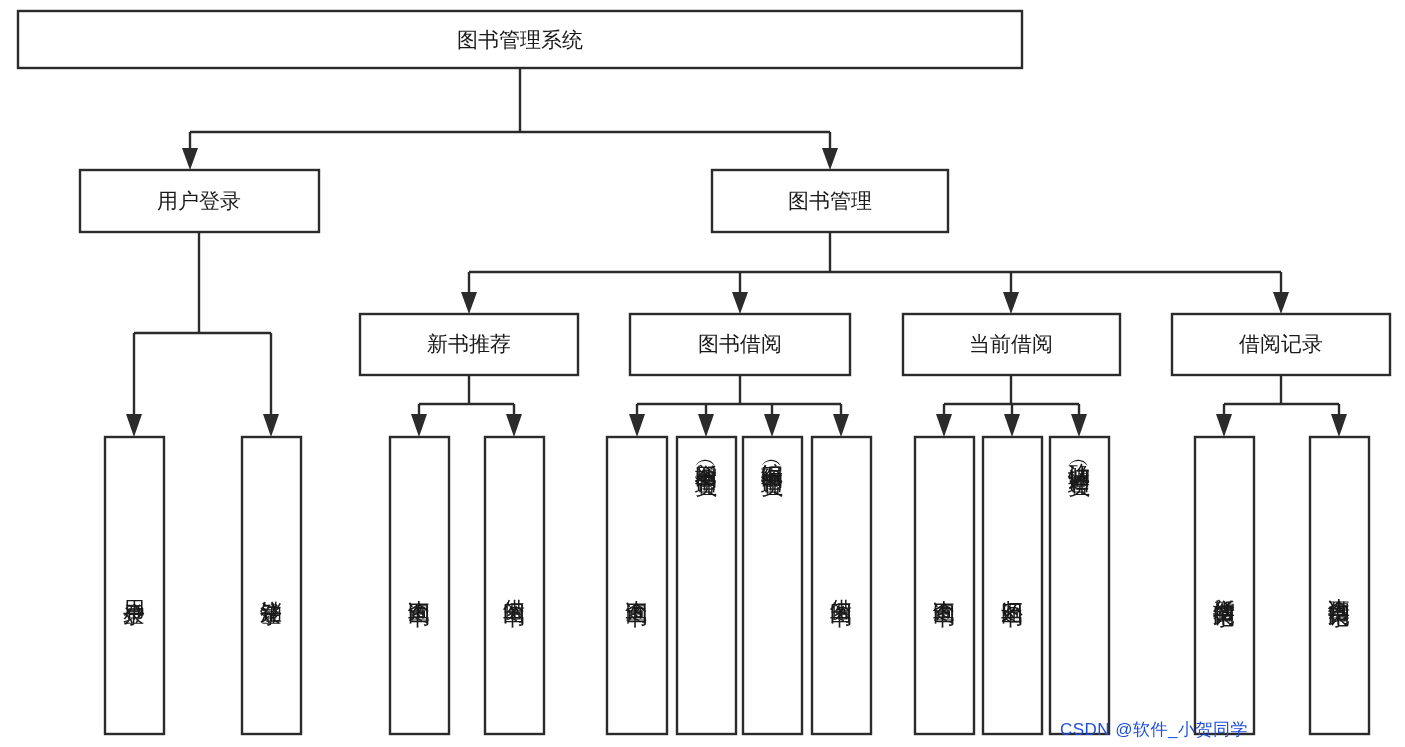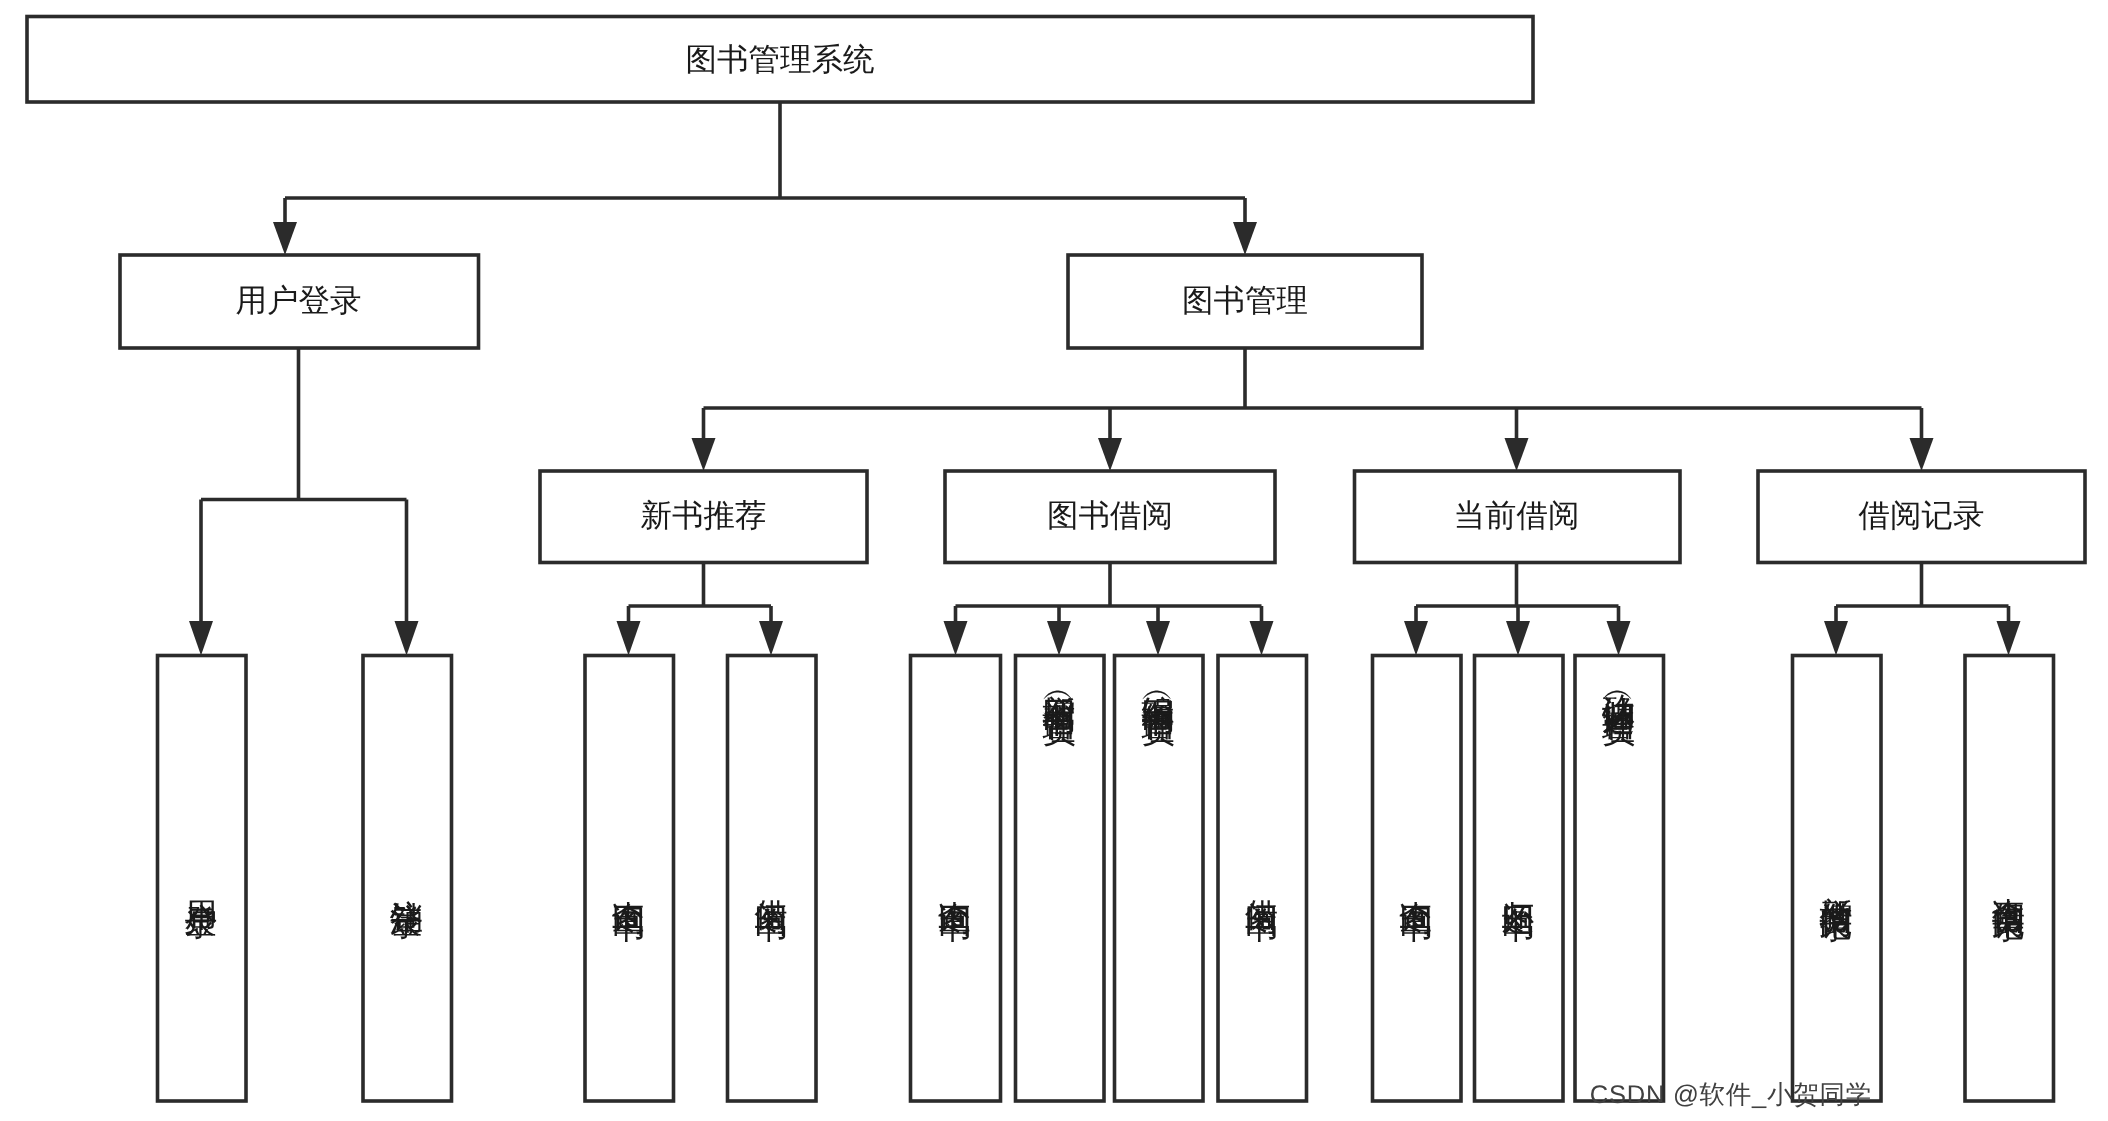--- a/index.html
+++ b/index.html
@@ -62,21 +62,21 @@
     justify-content: center;
     white-space: nowrap;
     pointer-events: none;
   }
   .watermark {
     position: absolute;
     right: 10px;
     bottom: 6px;
     font-family: "Liberation Sans", "DejaVu Sans", sans-serif;
     font-size: 17px;
-    color: #404040;
+    color: #1d4ed8;
     letter-spacing: 0.5px;
     white-space: nowrap;
   }
 </style>
 </head>
 <body>
 
 <div id="diagram-root">
 
   <svg id="flow" viewBox="0 0 1405 747">

